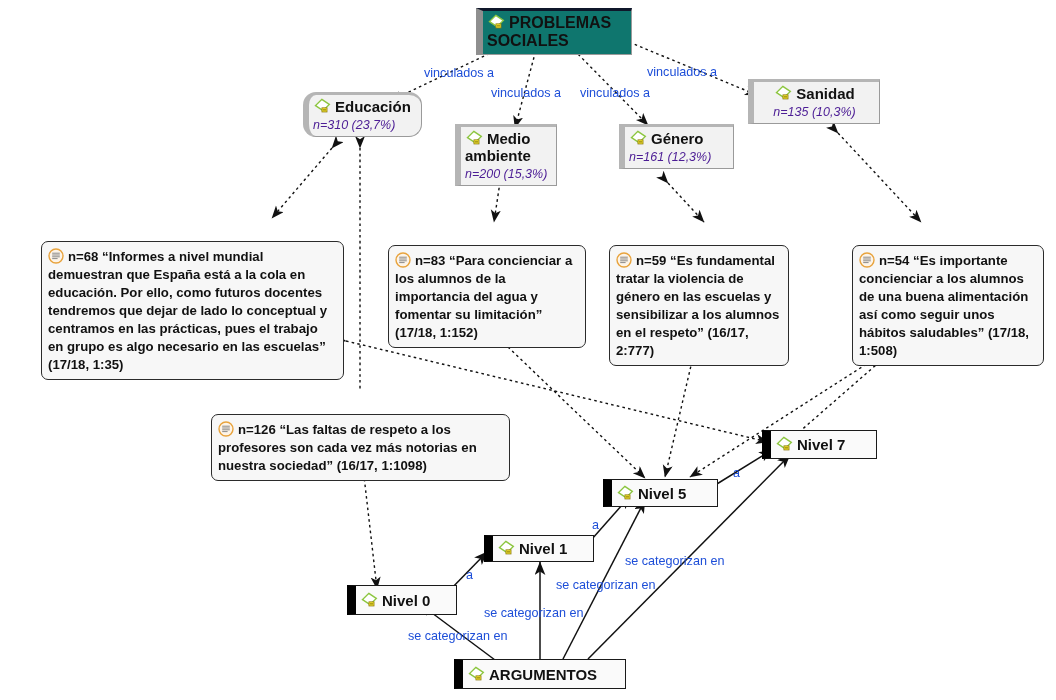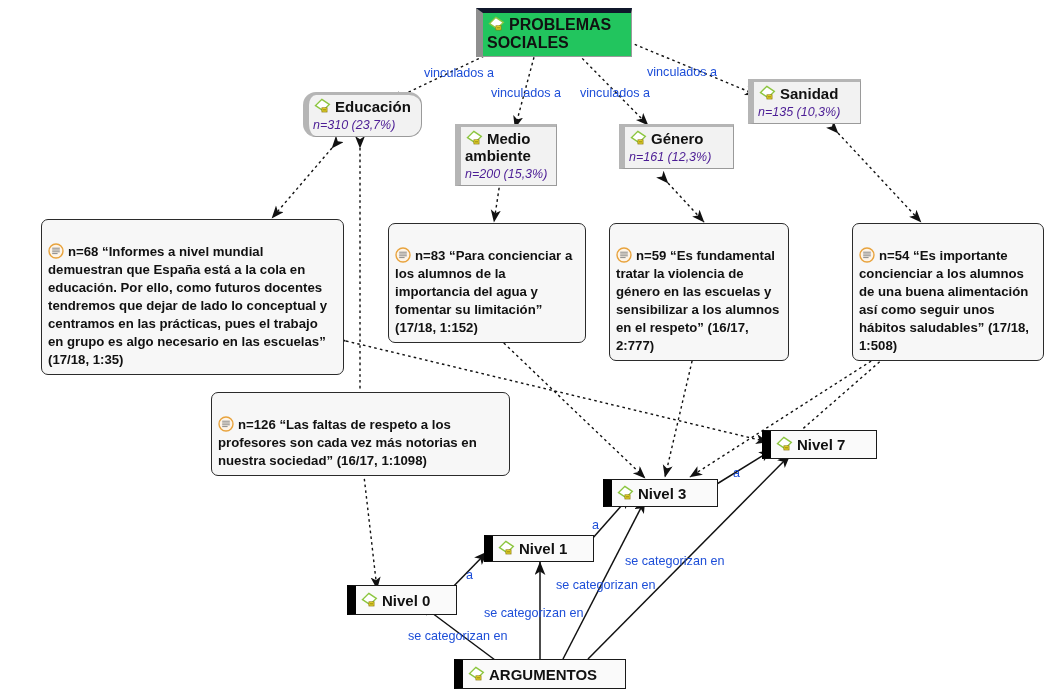--- a/index.html
+++ b/index.html
@@ -44,23 +44,23 @@
     display: block;
   }
   .concept .cstat {
     font-size: 12.5px;
     font-style: italic;
     color: #4c1d95;
     display: block;
     margin-top: 2px;
   }
   .concept.root {
-    background: #22c55e;
+    background: #0f766e;
     border-left: 7px solid #8f8f8f;
-    border-top: 5px solid #0f172a;
+    border-top: 3px solid #0f172a;
   }
   .concept.root .ctitle { font-size: 16px; }
 
   
   .level {
     position: absolute;
     box-sizing: border-box;
     background: #fafafa;
     border: 1.5px solid #1a1a1a;
     border-left: 9px solid #000000;
@@ -76,22 +76,23 @@
     white-space: nowrap;
   }
 
   
   .memo {
     position: absolute;
     box-sizing: border-box;
     background: #f7f7f7;
     border: 1.5px solid #2b2b2b;
     border-radius: 7px;
-    padding: 22px 8px 6px 6px;
+    padding: 5px 8px 6px 6px;
     z-index: 5;
+    margin-top: 22px;
   }
   .memo .mtext {
     font-size: 13.2px;
     font-weight: bold;
     color: #111;
     line-height: 1.17;
     display: inline;
   }
 
   
@@ -230,21 +231,21 @@
 
   <div class="concept" style="left:619px; top:124px; width:115px;">
     <span class="ctitle"><svg class="dicon" viewBox="0 0 20 18">
           <path d="M9.3 1.4 L17.2 6.8 L10.5 13.4 L2.6 8.0 Z" fill="#ffffff" stroke="#8cc63f" stroke-width="1.5"></path>
           <rect x="9.4" y="10.4" width="5.4" height="4.4" fill="#f2e12c" stroke="#8a7a12" stroke-width="0.8"></rect>
           <line x1="10.4" y1="12.6" x2="13.8" y2="12.6" stroke="#5d5107" stroke-width="0.8"></line>
         </svg><span>Género</span></span>
     <span class="cstat">n=161 (12,3%)</span>
   </div>
 
-  <div class="concept" style="left:748px; top:79px; width:113px;">
+  <div class="concept" style="left:748px; top:79px; width:132px;text-align:center;">
     <span class="ctitle"><svg class="dicon" viewBox="0 0 20 18">
           <path d="M9.3 1.4 L17.2 6.8 L10.5 13.4 L2.6 8.0 Z" fill="#ffffff" stroke="#8cc63f" stroke-width="1.5"></path>
           <rect x="9.4" y="10.4" width="5.4" height="4.4" fill="#f2e12c" stroke="#8a7a12" stroke-width="0.8"></rect>
           <line x1="10.4" y1="12.6" x2="13.8" y2="12.6" stroke="#5d5107" stroke-width="0.8"></line>
         </svg><span>Sanidad</span></span>
     <span class="cstat">n=135 (10,3%)</span>
   </div>
 
   <div class="memo" style="left:41px; top:219px; width:303px;">
     <svg class="micon" viewBox="0 0 16 16">
@@ -323,21 +324,21 @@
       </svg>
     <span class="ltitle">Nivel 1</span>
   </div>
 
   <div class="level" style="left:603px; top:479px; width:115px; height:28px;">
     <svg class="dicon" viewBox="0 0 20 18">
         <path d="M9.3 1.4 L17.2 6.8 L10.5 13.4 L2.6 8.0 Z" fill="#ffffff" stroke="#8cc63f" stroke-width="1.5"></path>
         <rect x="9.4" y="10.4" width="5.4" height="4.4" fill="#f2e12c" stroke="#8a7a12" stroke-width="0.8"></rect>
         <line x1="10.4" y1="12.6" x2="13.8" y2="12.6" stroke="#5d5107" stroke-width="0.8"></line>
       </svg>
-    <span class="ltitle">Nivel 3</span>
+    <span class="ltitle">Nivel 5</span>
   </div>
 
   <div class="level" style="left:762px; top:430px; width:115px; height:29px;">
     <svg class="dicon" viewBox="0 0 20 18">
         <path d="M9.3 1.4 L17.2 6.8 L10.5 13.4 L2.6 8.0 Z" fill="#ffffff" stroke="#8cc63f" stroke-width="1.5"></path>
         <rect x="9.4" y="10.4" width="5.4" height="4.4" fill="#f2e12c" stroke="#8a7a12" stroke-width="0.8"></rect>
         <line x1="10.4" y1="12.6" x2="13.8" y2="12.6" stroke="#5d5107" stroke-width="0.8"></line>
       </svg>
     <span class="ltitle">Nivel 7</span>
   </div>

